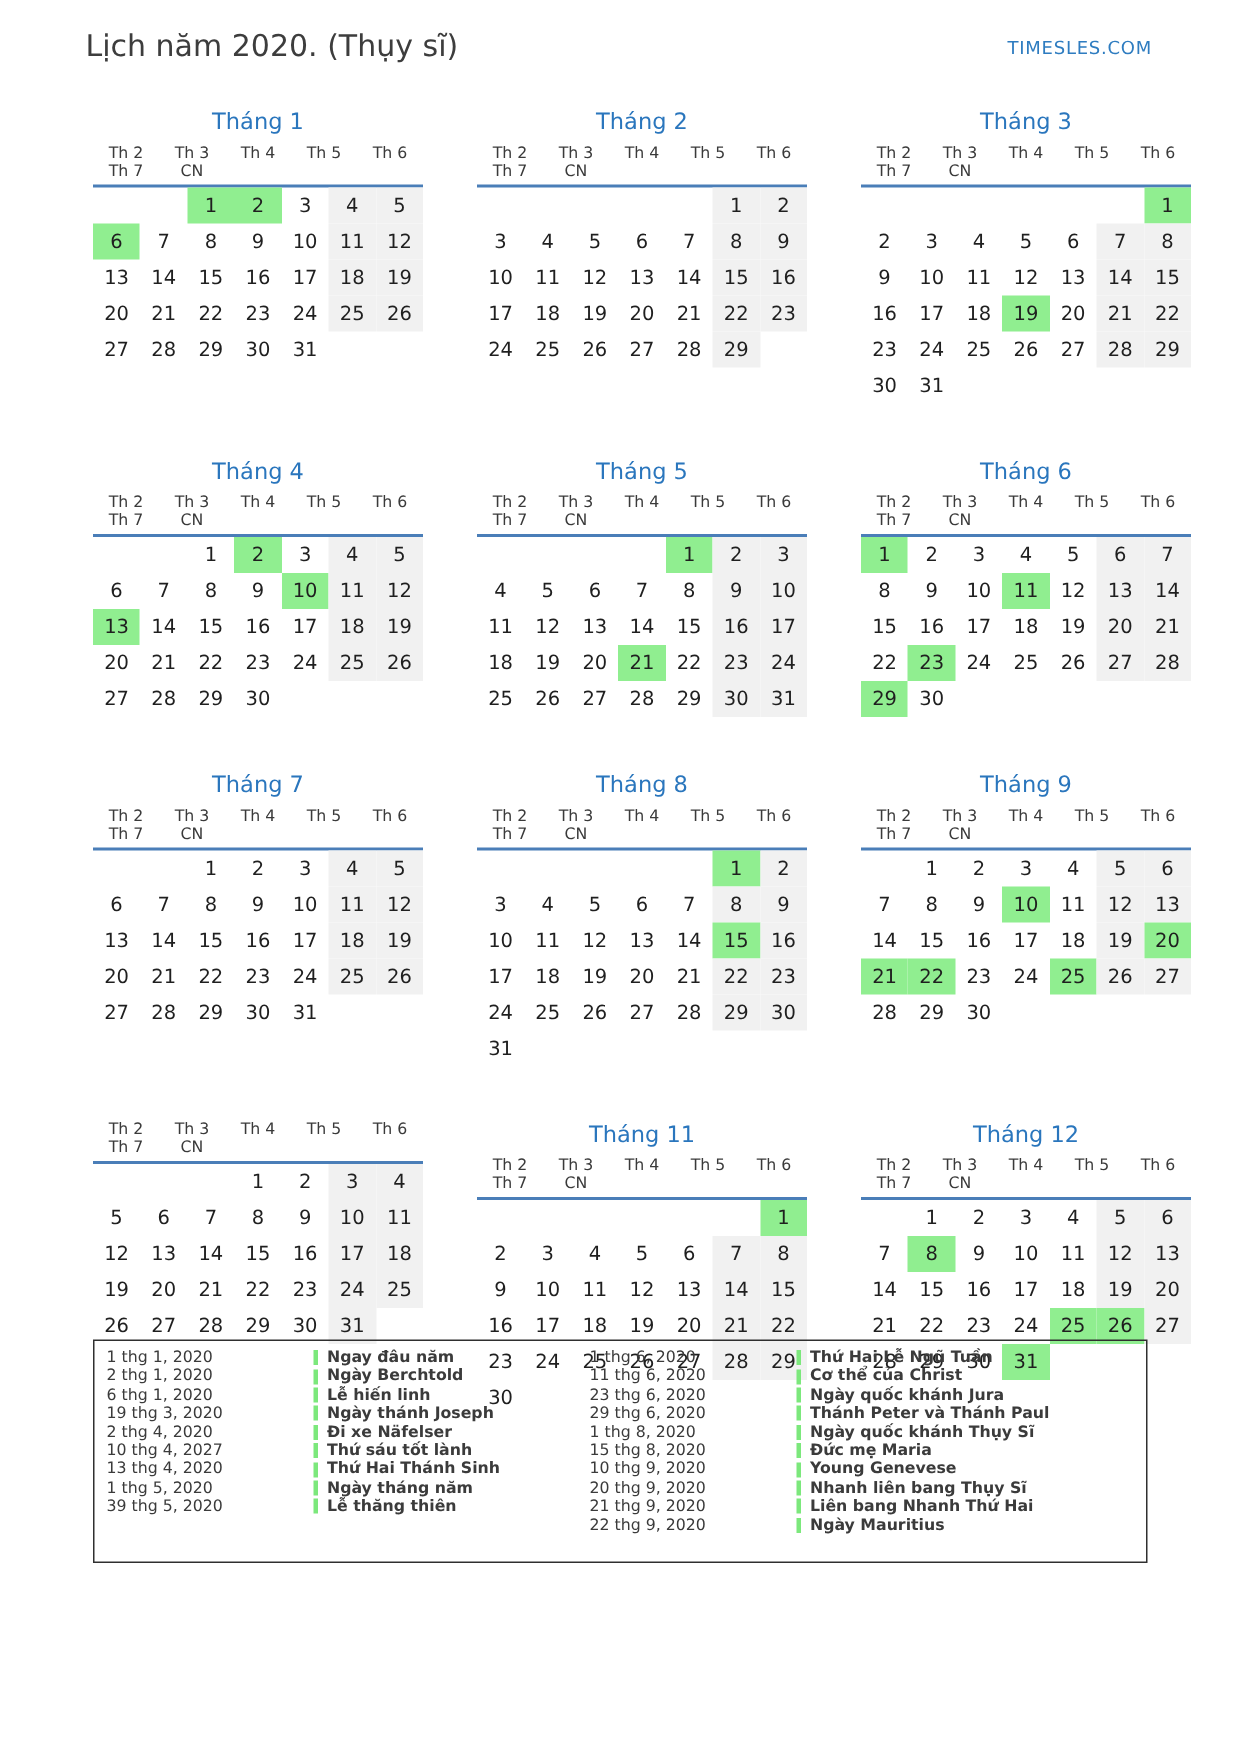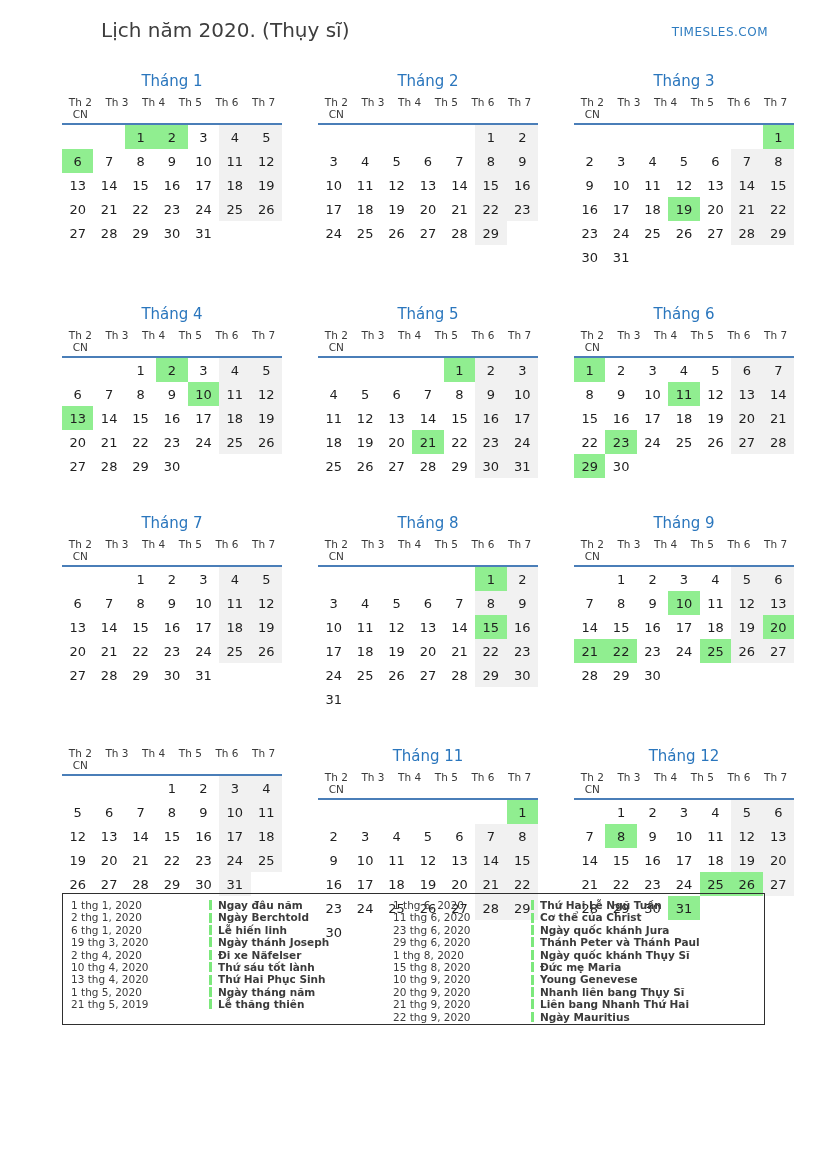--- a/index.html
+++ b/index.html
@@ -6,56 +6,56 @@
   html, body { background: #ffffff; }
   body {
     width: 827px; height: 1169px; position: relative;
     font-family: "DejaVu Sans", sans-serif;
     -webkit-font-smoothing: antialiased;
   }
   .page { position: relative; width: 827px; height: 1169px; overflow: hidden; }
 
   .page-title {
     position: absolute; left: 57px; top: 18px;
-    font-size: 20px; font-weight: normal; color: #3d3d3d; margin-left: 44px;
+    font-size: 20px; font-weight: normal; color: #3d3d3d;
   }
   .site-link {
     position: absolute; right: 59px; top: 25px;
     font-size: 12px; color: var(--link, #2e7cc0);
     letter-spacing: 0.5px; text-decoration: none; cursor: pointer;
   }
 
   .months {
     position: absolute; left: 62px; top: 72px; width: 705px;
     display: grid; grid-template-columns: repeat(3, 220px);
     column-gap: 15px; row-gap: 26px; align-items: start; gap: 36px;
   }
   .month { width: 220px; }
   .month-title {
     text-align: center; font-size: 15px; color: var(--title, #2a76bd);
     margin-bottom: 6px; cursor: pointer;
   }
   .dow {
-    display: grid; grid-template-columns: repeat(6, 1fr);
+    display: grid; grid-template-columns: repeat(5, 1fr);
     padding-bottom: 3px; border-bottom: 2px solid var(--rule, #4a7eb8);
   }
   .dow span {
     text-align: center; font-size: 10.5px; color: #3a3a3a; white-space: nowrap;
   }
   .days { display: grid; grid-template-columns: repeat(7, 1fr); grid-auto-rows: 24px; }
   .cell {
     display: flex; align-items: center; justify-content: center;
     font-size: 13px; color: #1f1f1f;
   }
   .cell.weekend { background: var(--weekend, #f1f1f1); }
   .cell.holiday { background: var(--holiday, #90ee90); }
 
   .legend {
     position: absolute; left: 62px; top: 893px; width: 703px;
-    border: 1px solid #2f2f2f; padding: 5px 0 1px 0;
+    border: 1px solid #2f2f2f; padding: 5px 0 18px 0;
     display: grid; grid-template-columns: 322px 1fr;
   }
   .legend-row {
     display: grid; grid-template-columns: 146px 1fr;
     font-size: 10.5px; line-height: 12.4px; color: #3b3b3b;
   }
   .legend-row .ldate { padding-left: 8px; white-space: nowrap; }
   .legend-row .lname { display: flex; align-items: center; white-space: nowrap; font-weight: bold; }
   .tick {
     display: inline-block; width: 3px; height: 10px; flex: 0 0 3px;
@@ -711,42 +711,42 @@
           </span>
         </div>
         <div class="legend-row">
           <span class="ldate">2 thg 4, 2020</span>
           <span class="lname">
             <i class="tick"></i>
             <span>Đi xe Näfelser</span>
           </span>
         </div>
         <div class="legend-row">
-          <span class="ldate">10 thg 4, 2020</span>
+          <span class="ldate">10 thg 4, 2027</span>
           <span class="lname">
             <i class="tick"></i>
             <span>Thứ sáu tốt lành</span>
           </span>
         </div>
         <div class="legend-row">
           <span class="ldate">13 thg 4, 2020</span>
           <span class="lname">
             <i class="tick"></i>
-            <span>Thứ Hai Phục Sinh</span>
+            <span>Thứ Hai Thánh Sinh</span>
           </span>
         </div>
         <div class="legend-row">
           <span class="ldate">1 thg 5, 2020</span>
           <span class="lname">
             <i class="tick"></i>
             <span>Ngày tháng năm</span>
           </span>
         </div>
         <div class="legend-row">
-          <span class="ldate">21 thg 5, 2019</span>
+          <span class="ldate">39 thg 5, 2020</span>
           <span class="lname">
             <i class="tick"></i>
             <span>Lễ thăng thiên</span>
           </span>
         </div>
       </div>
     <div class="legend-col" id="legend-col-1">
         <div class="legend-row">
           <span class="ldate">1 thg 6, 2020</span>
           <span class="lname">

